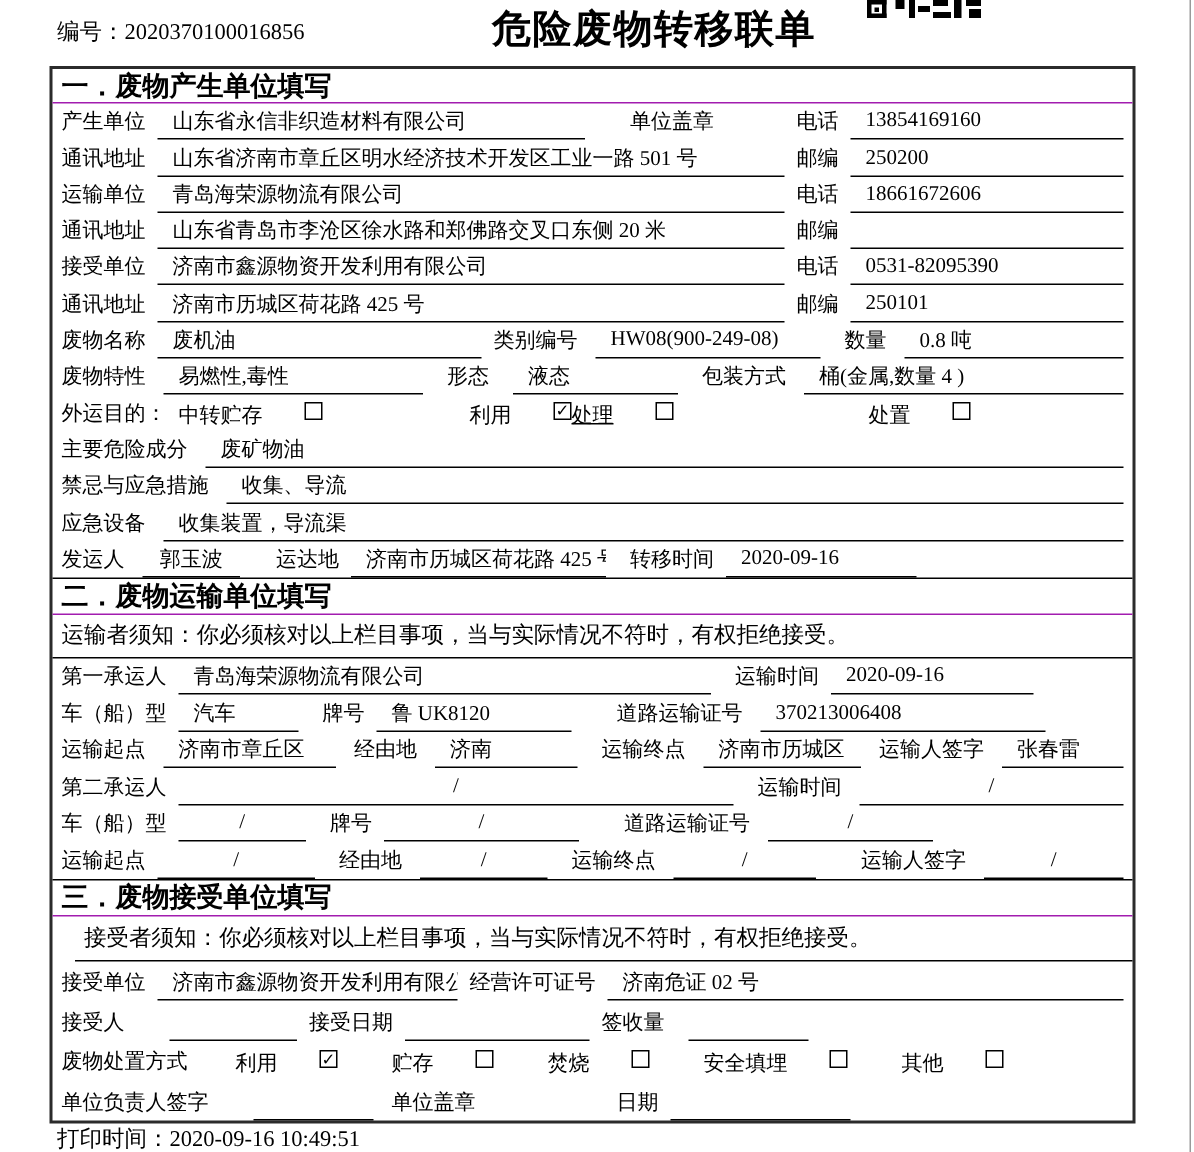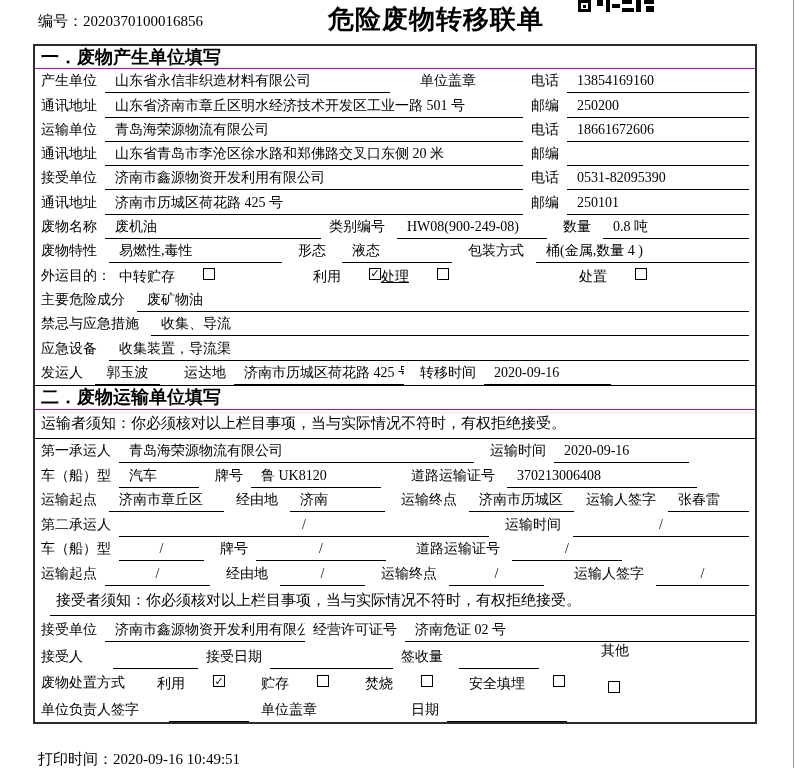--- a/index.html
+++ b/index.html
@@ -253,20 +253,21 @@
       <span class="lbl">运输起点</span>
       <span class="fld w105 ctr gap8">/</span>
       <span class="lbl gap16">经由地</span>
       <span class="fld w85 ctr gap12">/</span>
       <span class="lbl gap16">运输终点</span>
       <span class="fld w95 ctr gap12">/</span>
       <span class="lbl gap30">运输人签字</span>
       <span class="fld grow ctr gap12">/</span>
     </div>
 
+    <div class="sec-head bt">三．废物接受单位填写</div>
     <div class="notice n2">接受者须知：你必须核对以上栏目事项，当与实际情况不符时，有权拒绝接受。</div>
 
     <div class="row r3">
       <span class="lbl">接受单位</span>
       <span class="fld w200 gap8">济南市鑫源物资开发利用有限公司</span>
       <span class="lbl gap8">经营许可证号</span>
       <span class="fld grow gap8">济南危证 02 号</span>
     </div>
 
     <div class="row r3">
@@ -297,21 +298,21 @@
         <span class="cb">
             <span></span>
           </span>
       </span>
       <span class="opt" style="margin-left:36px;">
         <span>安全填埋</span>
         <span class="cb">
             <span></span>
           </span>
       </span>
-      <span class="opt" style="margin-left:36px;flex-direction:column;">
+      <span class="opt" style="margin-left:36px;">
         <span>其他</span>
         <span class="cb">
             <span></span>
           </span>
       </span>
     </div>
 
     <div class="row r3">
       <span class="lbl">单位负责人签字</span>
       <span class="fld w80 gap30"></span>

